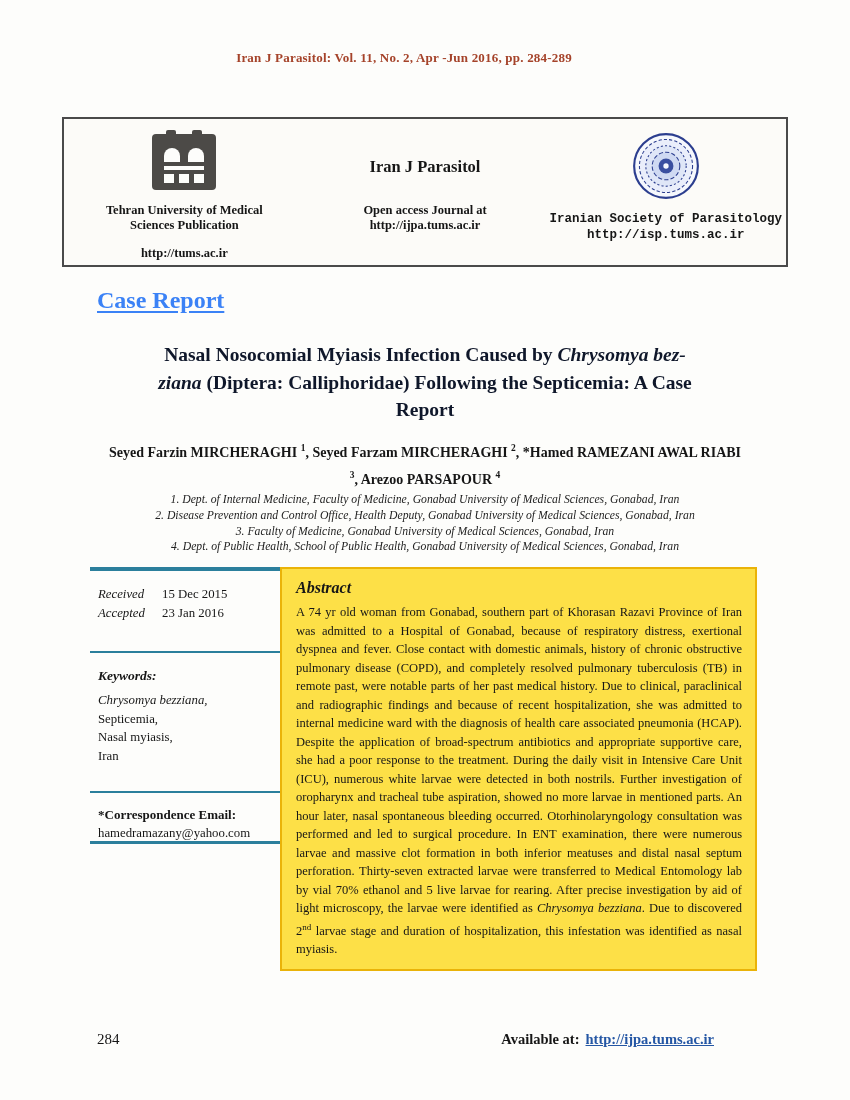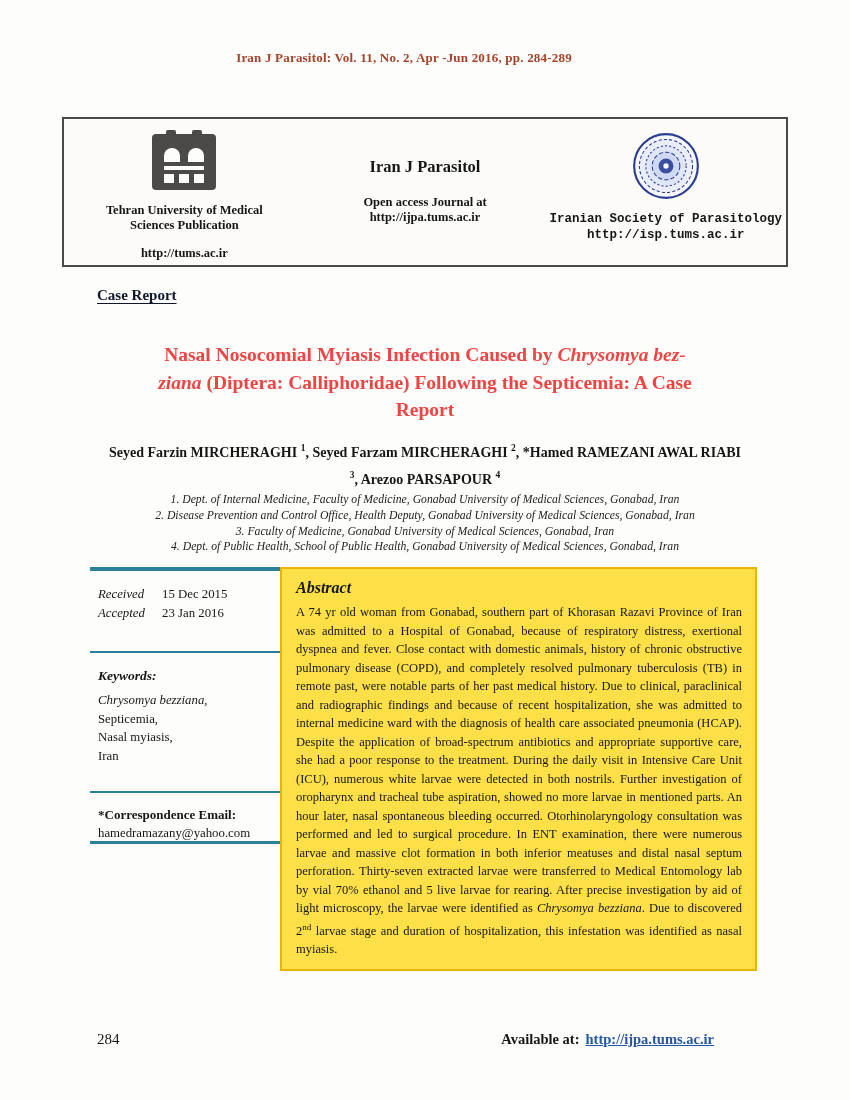--- a/index.html
+++ b/index.html
@@ -21,36 +21,36 @@
   .masthead {
     position: absolute; top: 117px; left: 62px; width: 726px; height: 150px;
     border: 2px solid #4a4a4a; background: #fcfbf8; display: flex;
   }
   .mast-col { flex: 1; text-align: center; font-weight: 700; }
   .mast-left { padding-top: 11px; }
   .logo-tums { width: 66px; height: 60px; }
   .mast-left .name { margin-top: 9px; font-size: 12.5px; line-height: 15px; white-space: pre-line; }
   .mast-left .url  { font-size: 12.5px; margin-top: 13px; }
   .mast-center .jtitle { margin-top: 38px; font-size: 16.5px; }
-  .mast-center .sub { margin-top: 17px; font-size: 12.5px; line-height: 16px; }
+  .mast-center .sub { margin-top: 25px; font-size: 12.5px; line-height: 16px; }
   .mast-center .url { font-size: 12.5px; margin-top: 0; }
   .mast-right { padding-top: 13px; font-family: Liberation Mono, monospace; }
   .logo-isp { width: 68px; height: 68px; }
   .mast-right .name { margin-top: 7px; font-size: 12.5px; }
   .mast-right .url  { font-size: 12.5px; margin-top: 2px; }
 
   
   .case-report {
     position: absolute; top: 287px; left: 97px;
-    color: #0f172a; font-size: 15px; font-weight: 700;
+    color: #3b82f6; font-size: 24px; font-weight: 700;
     text-decoration: underline; text-underline-offset: 3px;
   }
   .title {
     position: absolute; top: 341px; left: 75px; width: 700px;
-    text-align: center; color: #ef4444; font-size: 19.5px; font-weight: 700; line-height: 27.5px;
+    text-align: center; color: #0f172a; font-size: 19.5px; font-weight: 700; line-height: 27.5px;
   }
   .it { font-style: italic; }
 
   .authors {
     position: absolute; top: 437px; left: 105px; width: 640px;
     text-align: center; font-weight: 700; font-size: 14px; line-height: 22px;
   }
   .authors sup { font-size: 9.5px; }
 
   .affiliations {

